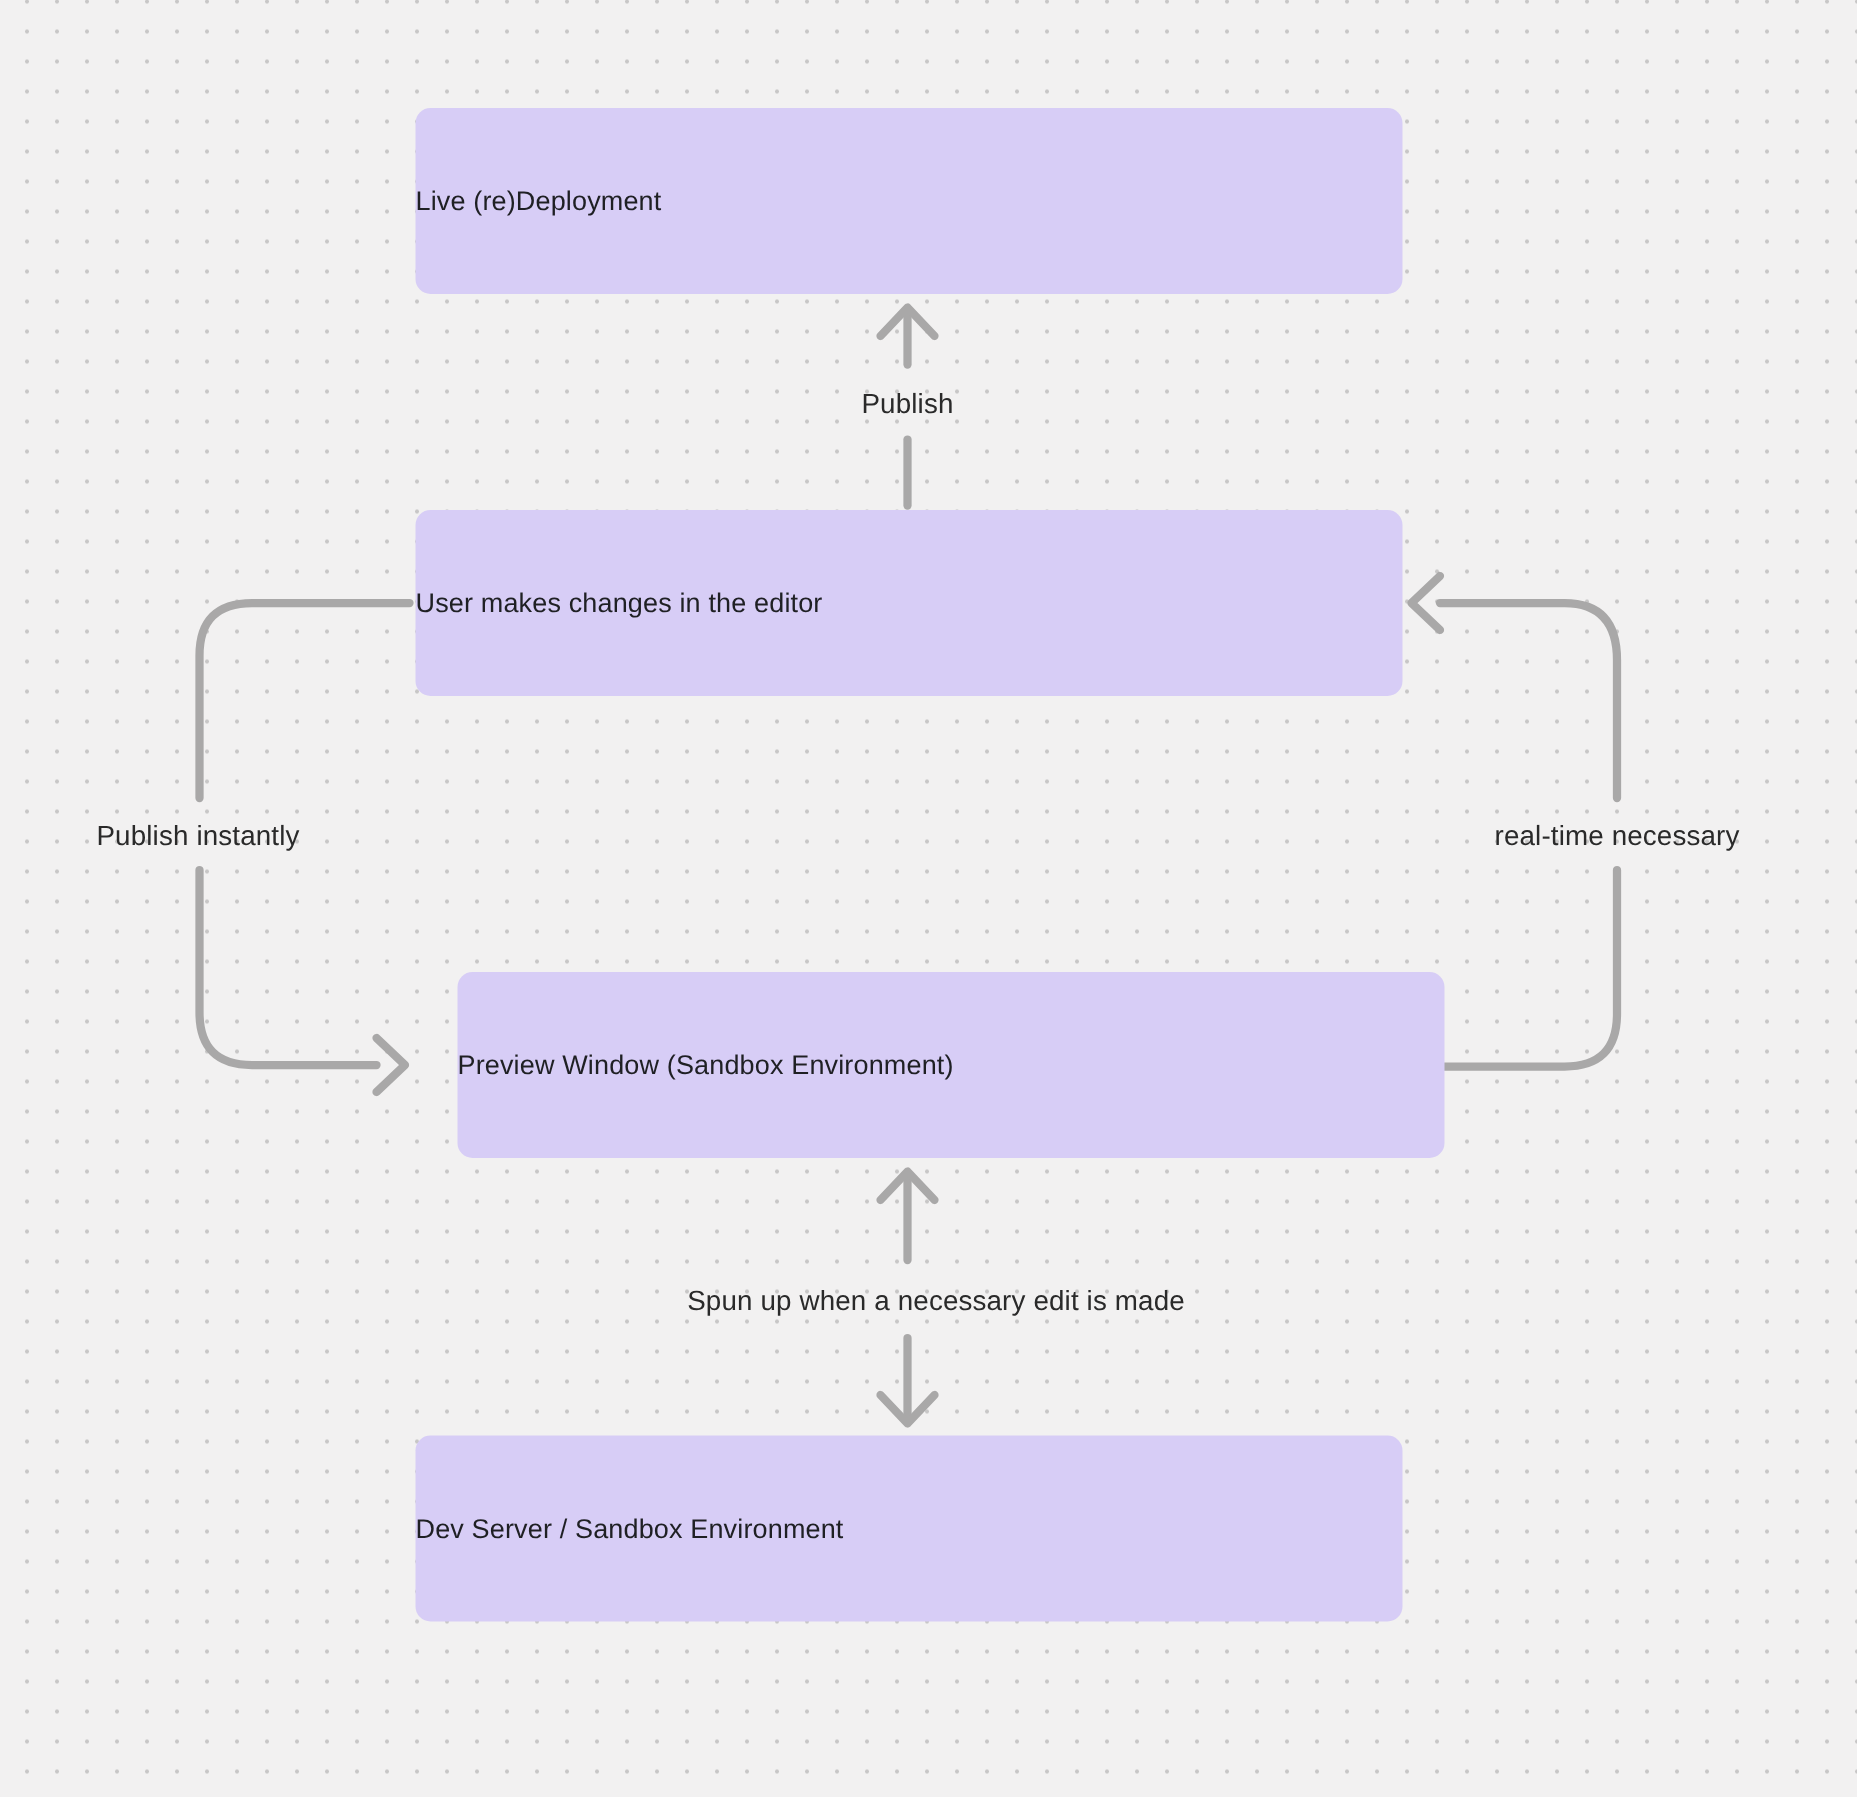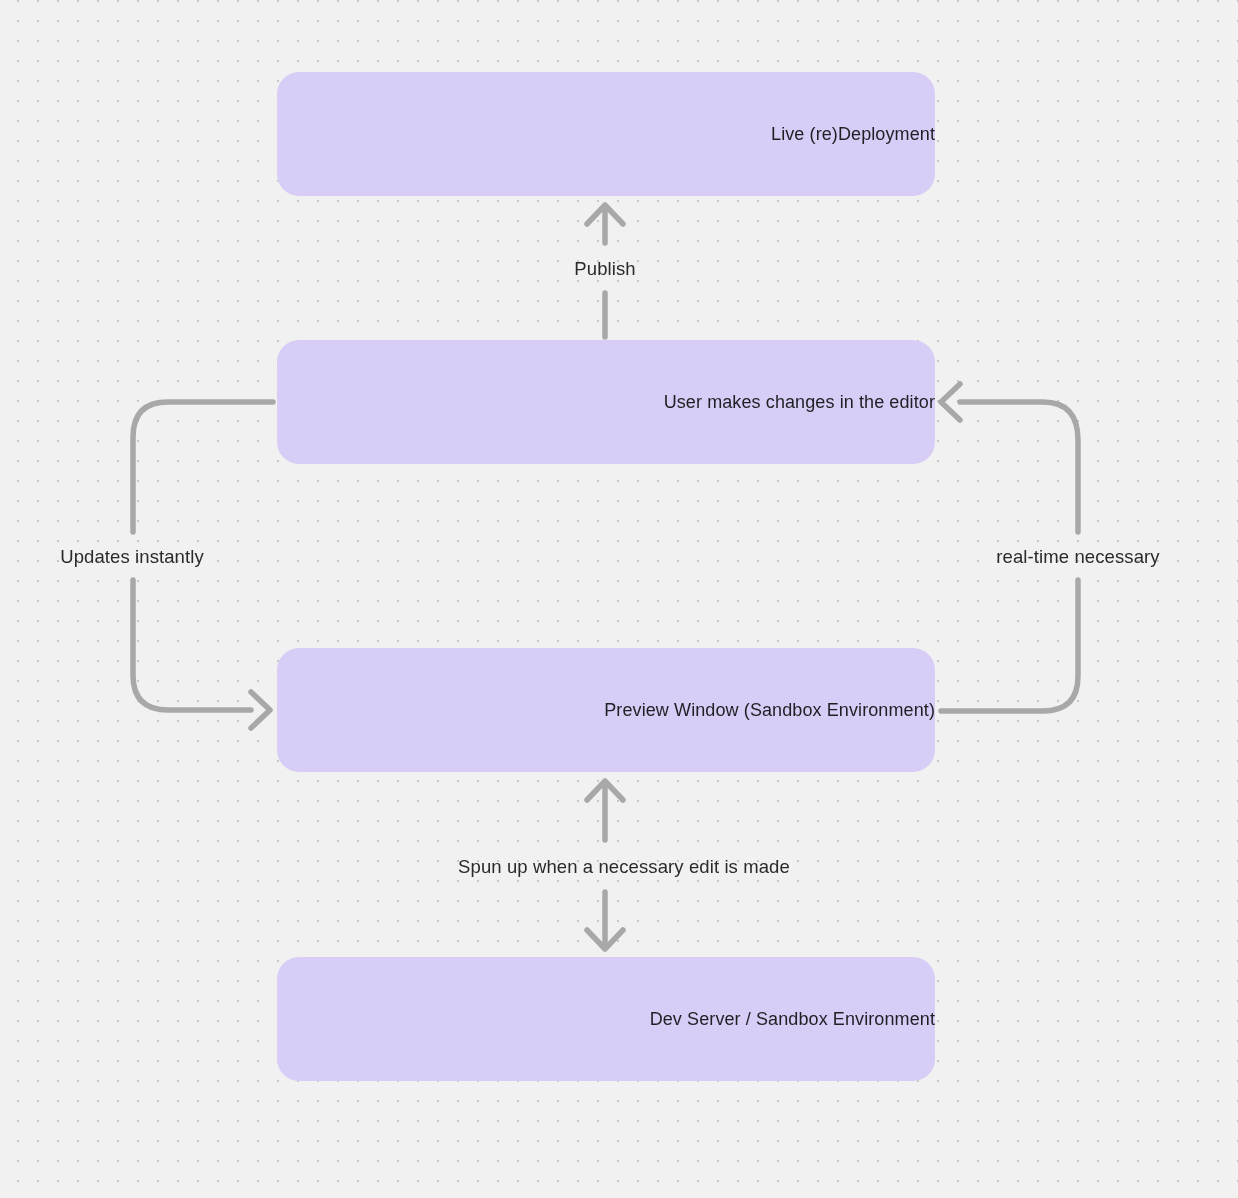--- a/index.html
+++ b/index.html
@@ -36,32 +36,32 @@
     stroke-width: 5.5;
     stroke-linecap: round;
     stroke-linejoin: round;
   }
   .node {
     position: absolute;
     left: 277px;
     width: 658px;
     height: 124px;
     background: var(--node-fill);
-    border-radius: 22px;
+    border-radius: 10px;
     display: flex;
     align-items: center;
-    justify-content: flex-end;
+    justify-content: flex-start;
     text-align: center;
     font-size: 18px;
     color: var(--node-text);
     letter-spacing: 0.1px;
   }
   .node-live     { top: 72px; }
-  .node-editor   { top: 340px; padding-left: 23px; }
-  .node-preview  { top: 648px; }
+  .node-editor   { top: 340px; }
+  .node-preview  { top: 648px; margin-left: 28px; }
   .node-dev      { top: 957px; }
   .edge-label {
     position: absolute;
     transform: translate(-50%, -50%);
     font-size: 18.5px;
     color: var(--label-text);
     white-space: nowrap;
     letter-spacing: 0.1px;
   }
   .label-publish   { left: 605px;  top: 269px; text-align: right; }
@@ -104,17 +104,17 @@
 
   <div class="node node-preview">
     <span>Preview Window (Sandbox Environment)</span>
   </div>
 
   <div class="node node-dev">
     <span>Dev Server / Sandbox Environment</span>
   </div>
 
   <div class="edge-label label-publish">Publish</div>
-  <div class="edge-label label-updates">Updates instantly</div>
+  <div class="edge-label label-updates">Publish instantly</div>
   <div class="edge-label label-feedback">real-time necessary</div>
   <div class="edge-label label-spunup">Spun up when a necessary edit is made</div>
 
 </div>
 
 </body></html>

